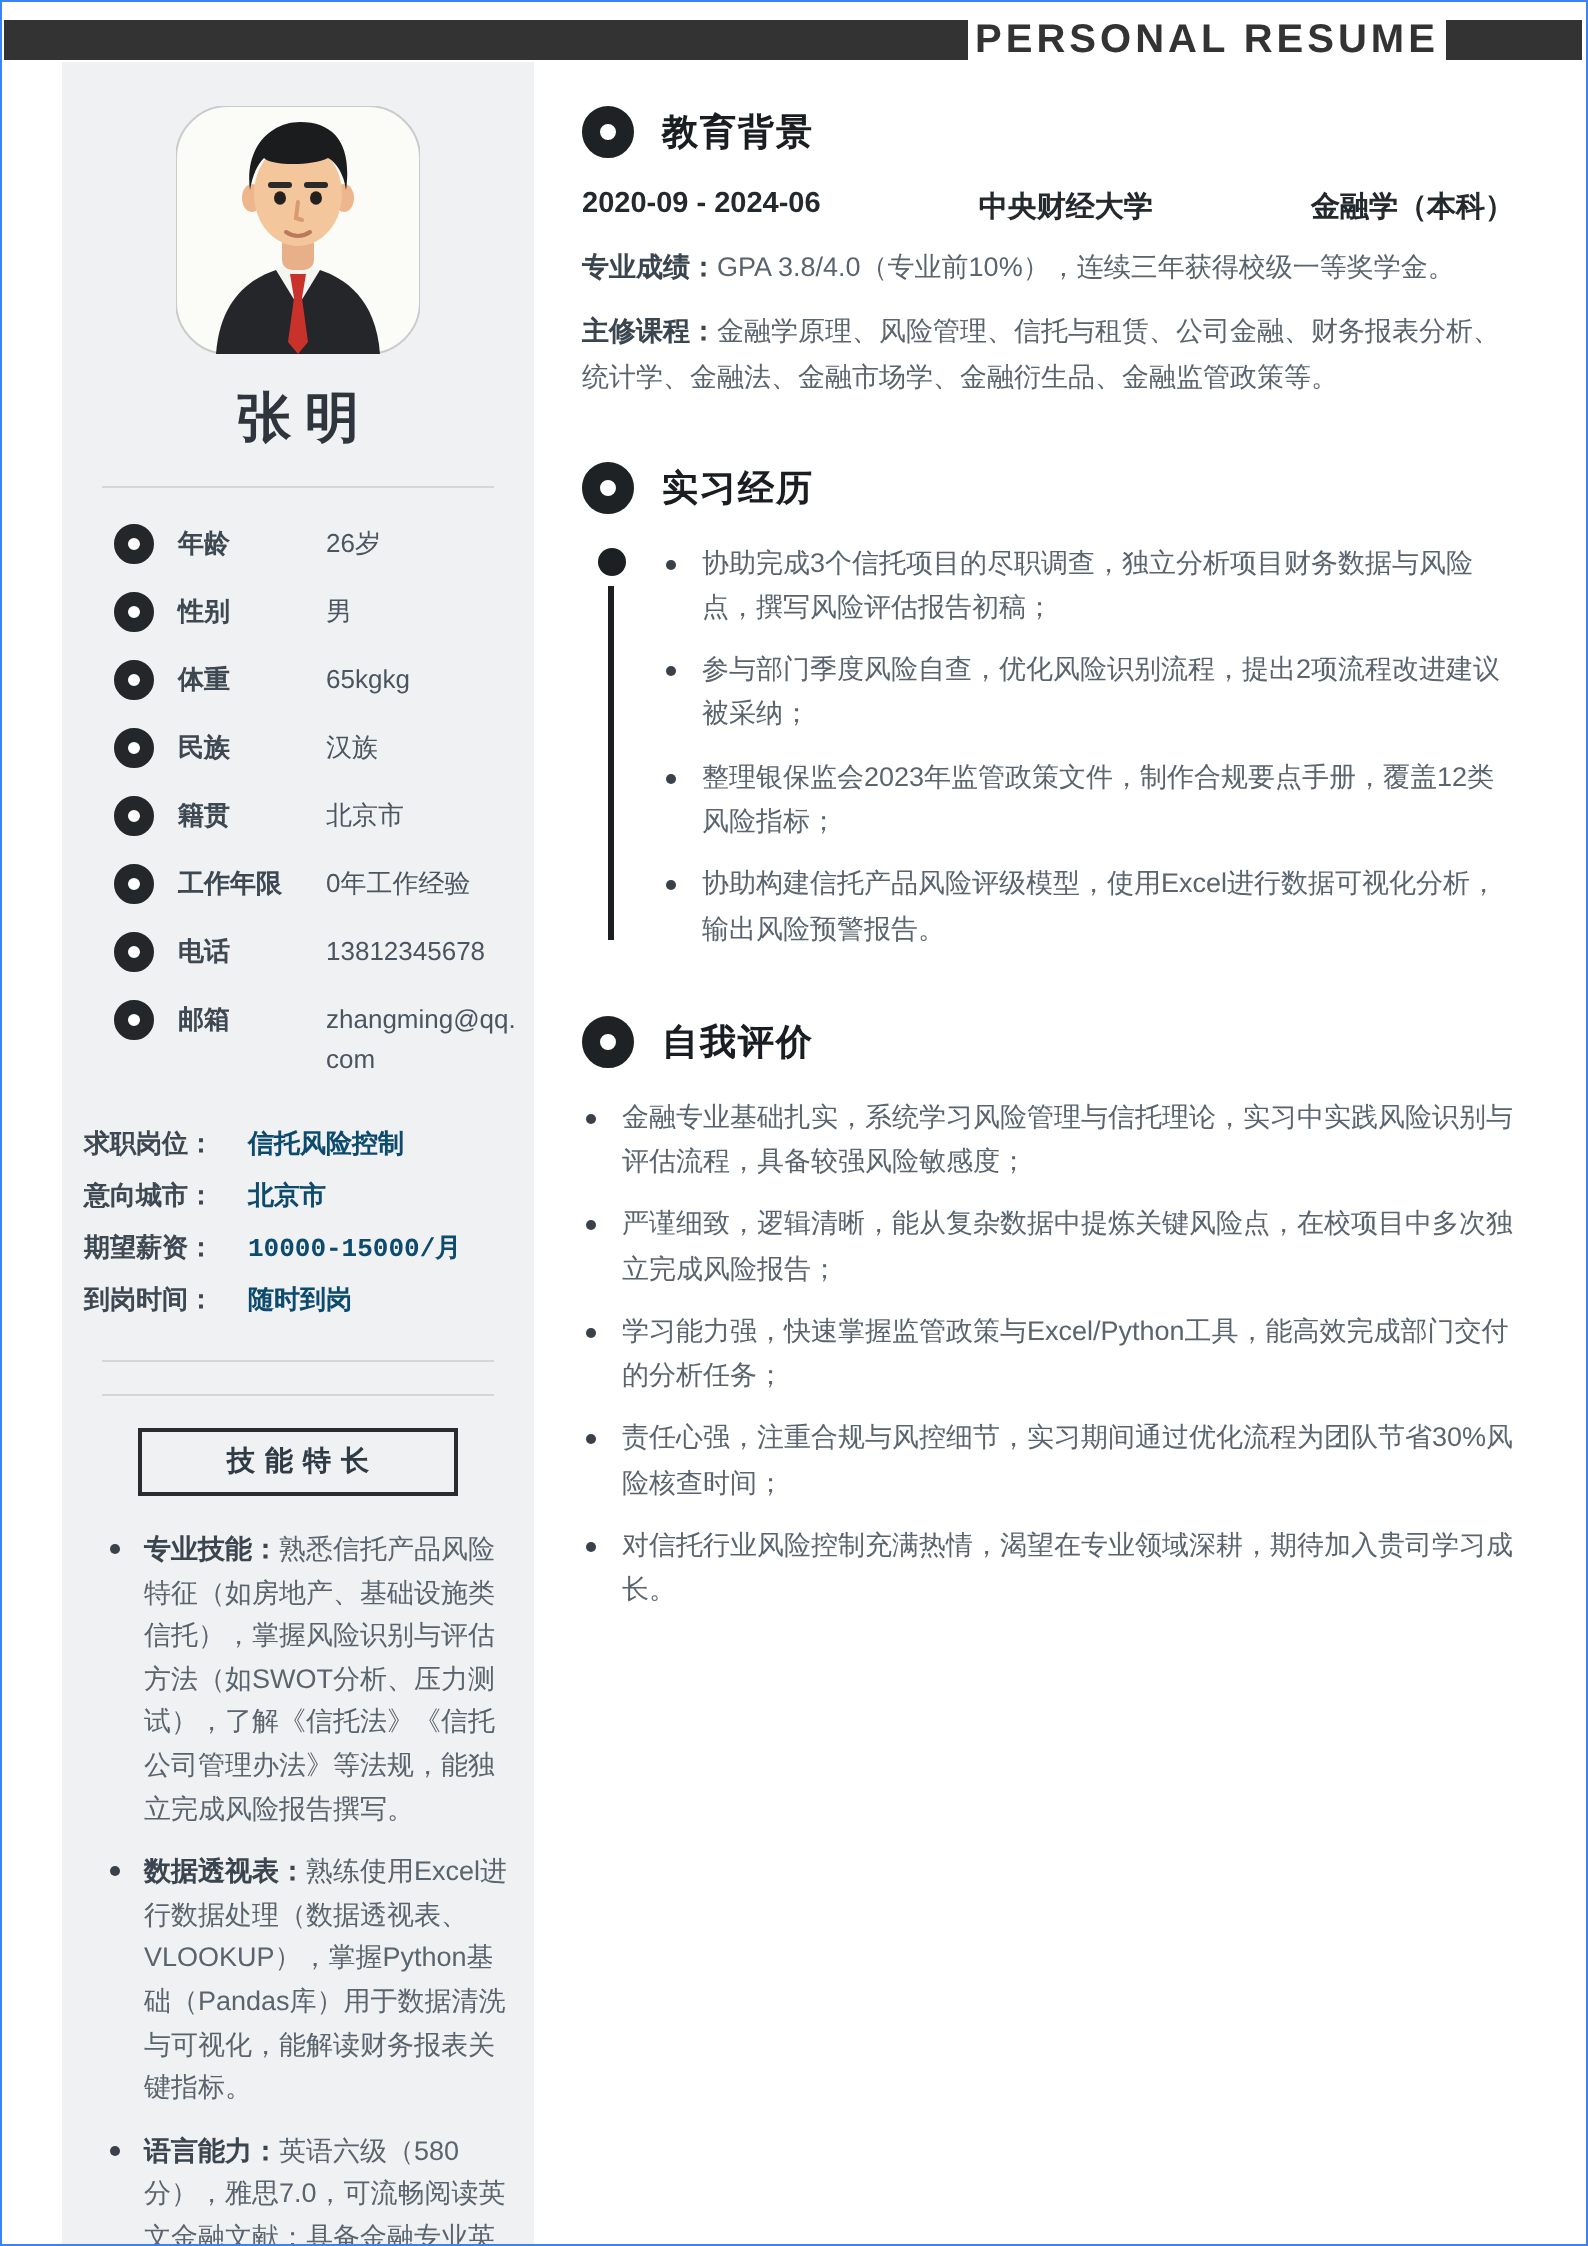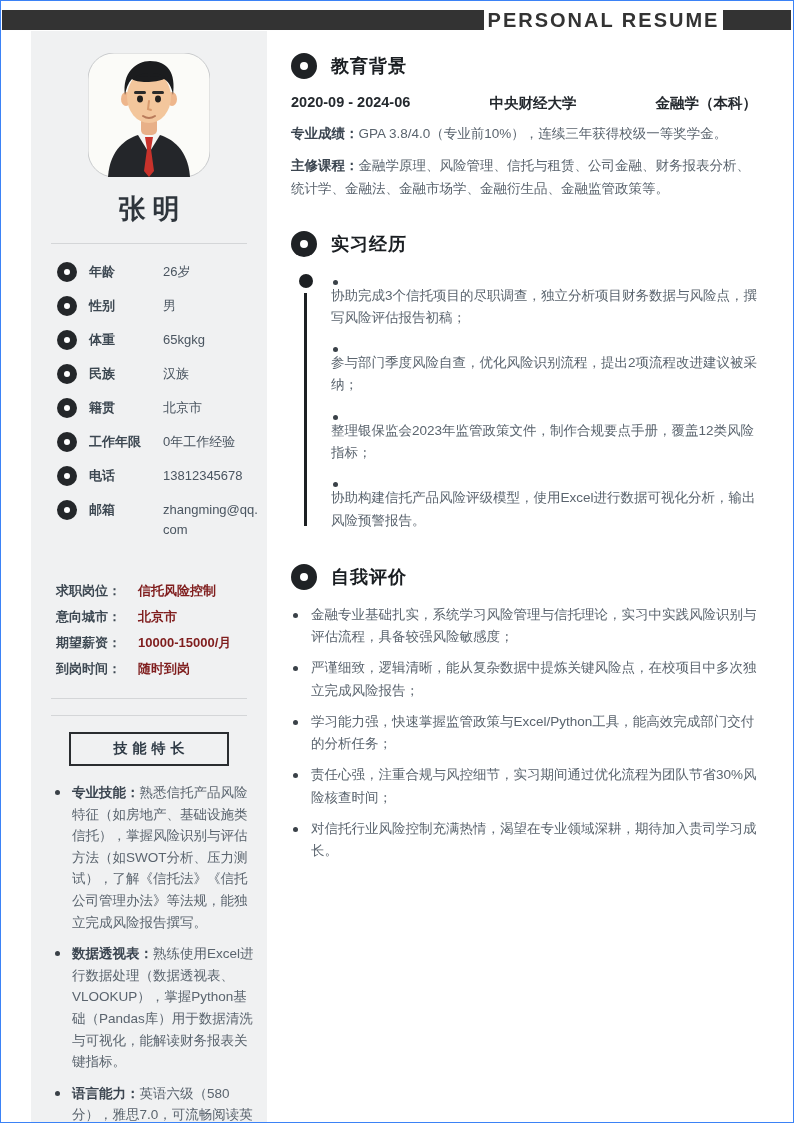--- a/index.html
+++ b/index.html
@@ -30,24 +30,24 @@
   }
   .side-divider { border:none; border-top:1px solid #d4d6d8; margin:16px 20px 0; }
   .info-list { margin-top:18px; }
   .info-row { display:flex; align-items:flex-start; padding-left:26px; min-height:34px; }
   .donut-sm {
     flex:0 0 auto; width:20px; height:20px; border-radius:50%;
     background:#ffffff; border:7px solid #24272a; margin-top:0;
   }
   .info-label { width:74px; margin-left:12px; font-size:13px; font-weight:bold; color:#3d4852; line-height:20px; }
   .info-value { flex:1; font-size:13px; color:#4a5560; line-height:20px; padding-right:8px; overflow-wrap:anywhere; }
-  .intent-list { margin-top:38px; padding-left:25px; }
+  .intent-list { margin-top:20px; padding-left:11px;font-family:Liberation Mono, monospace; }
   .intent-row { display:flex; line-height:26px; }
   .intent-label { font-size:13px; font-weight:bold; color:#3d4852; width:82px; }
-  .intent-value { font-size:13px; font-weight:bold; color:#7f1d1d; }
+  .intent-value { font-size:13px; font-weight:bold; color:#0c4a6e; }
   .skills-box {
     width:160px; height:34px; margin:16px auto 0; border:2px solid #2a2d30;
     display:flex; align-items:center; justify-content:center;
     font-size:14px; font-weight:bold; color:#2f3b46; letter-spacing:5px; text-indent:5px;
   }
   .skills-list { margin-top:16px; padding:0 12px 0 24px; }
   .skill-item { display:flex; margin-bottom:10px; }
   .dot-bullet { flex:0 0 auto; width:5px; height:5px; border-radius:50%; background:#3a4148; margin:8px 12px 0 0; }
   .skill-text { font-size:13.5px; line-height:1.6; color:#5a646e; }
   .skill-text b { color:#3b4550; }
@@ -61,21 +61,21 @@
   .sec-title { margin-left:14px; font-size:18px; font-weight:bold; color:#1a1e22; letter-spacing:1px; }
   .edu-row { display:flex; justify-content:space-between; margin-top:15px; font-size:14.5px; font-weight:bold; color:#24292e; }
   .body-line { margin-top:9px; font-size:13.5px; line-height:1.72; color:#5a646e; }
   .body-line b { color:#3b4550; }
   .sec-exp { margin-top:30px; }
   .timeline { position:relative; margin-top:12px; padding-left:40px; }
   .tl-dot { position:absolute; left:8px; top:3px; width:14px; height:14px; border-radius:50%; background:#1d2023; }
   .tl-line { position:absolute; left:13px; top:22px; bottom:6px; width:3px; background:#1d2023; }
   .exp-row { display:flex; justify-content:space-between; font-size:14.5px; font-weight:bold; color:#24292e; padding-right:20px; }
   .exp-bullets { margin-top:14px; }
-  .exp-bullet { display:flex; margin-bottom:9px;flex-direction:column; }
+  .exp-bullet { display:flex; margin-bottom:9px; }
   .exp-bullet .dot-bullet { margin:9px 13px 0 2px; }
   .bullet-text { font-size:13.5px; line-height:1.65; color:#5a646e; }
   .sec-eval { margin-top:32px; }
   .eval-bullets { margin-top:14px; }
   .eval-bullet { display:flex; margin-bottom:9px; }
   .eval-bullet .dot-bullet { margin:9px 13px 0 2px; }
 </style>
 </head>
 <body>
 

